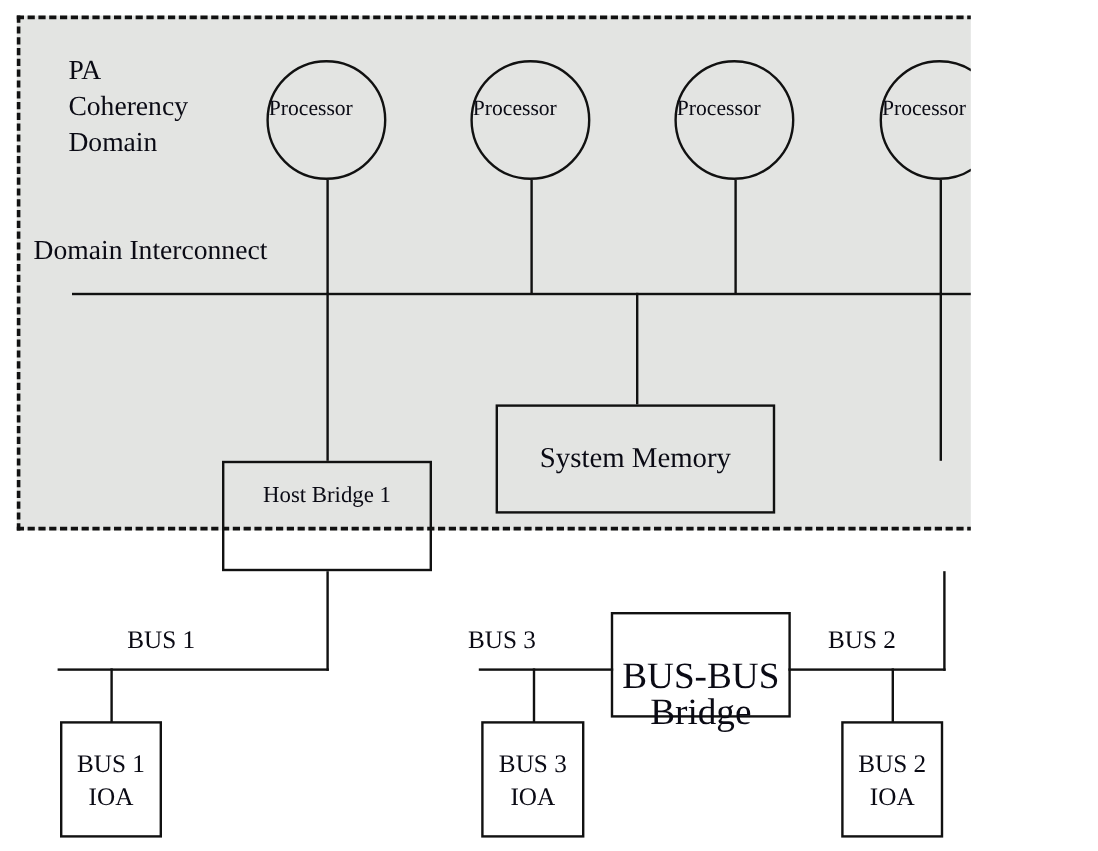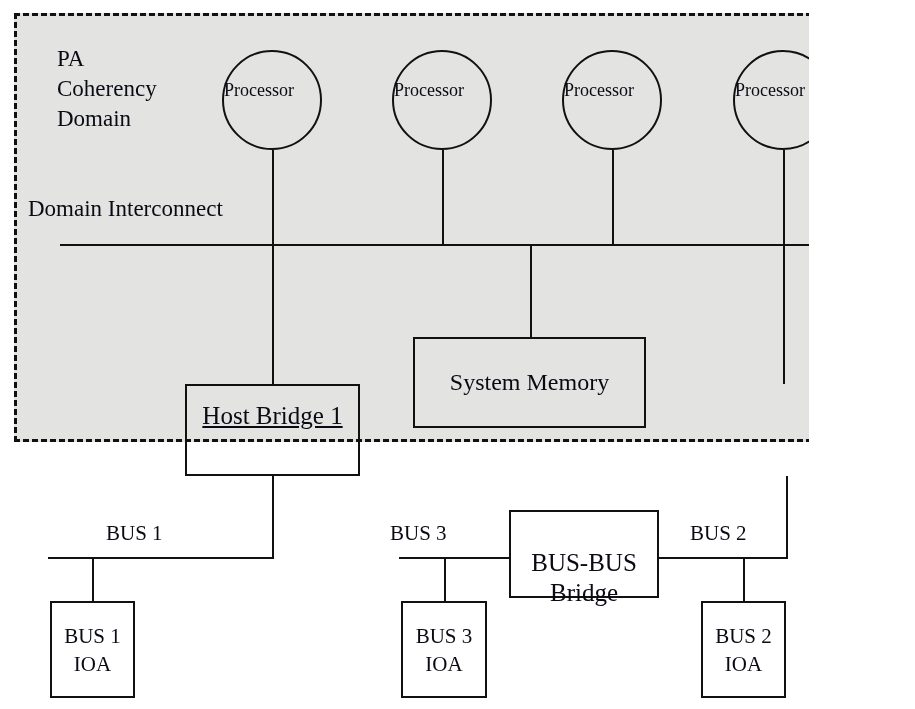--- a/index.html
+++ b/index.html
@@ -89,27 +89,26 @@
   }
   .box > span { white-space: pre-line; }
 
   .box-sysmem > span { font-size: 24px; }
 
   
   .box-hostbridge {
     align-items: flex-start;
   }
   .box-hostbridge > span {
-    font-size: 25px;
+    font-size: 19px;
     margin-top: 16px;
-    text-decoration: underline;
   }
 
   .box-bridge > span {
-    font-size: 25px;
+    font-size: 31px;
     line-height: 30px;
     margin-top: 48px;
   }
 
   .box-ioa > span {
     font-size: 21px;
     line-height: 28px;
   }
 
   

